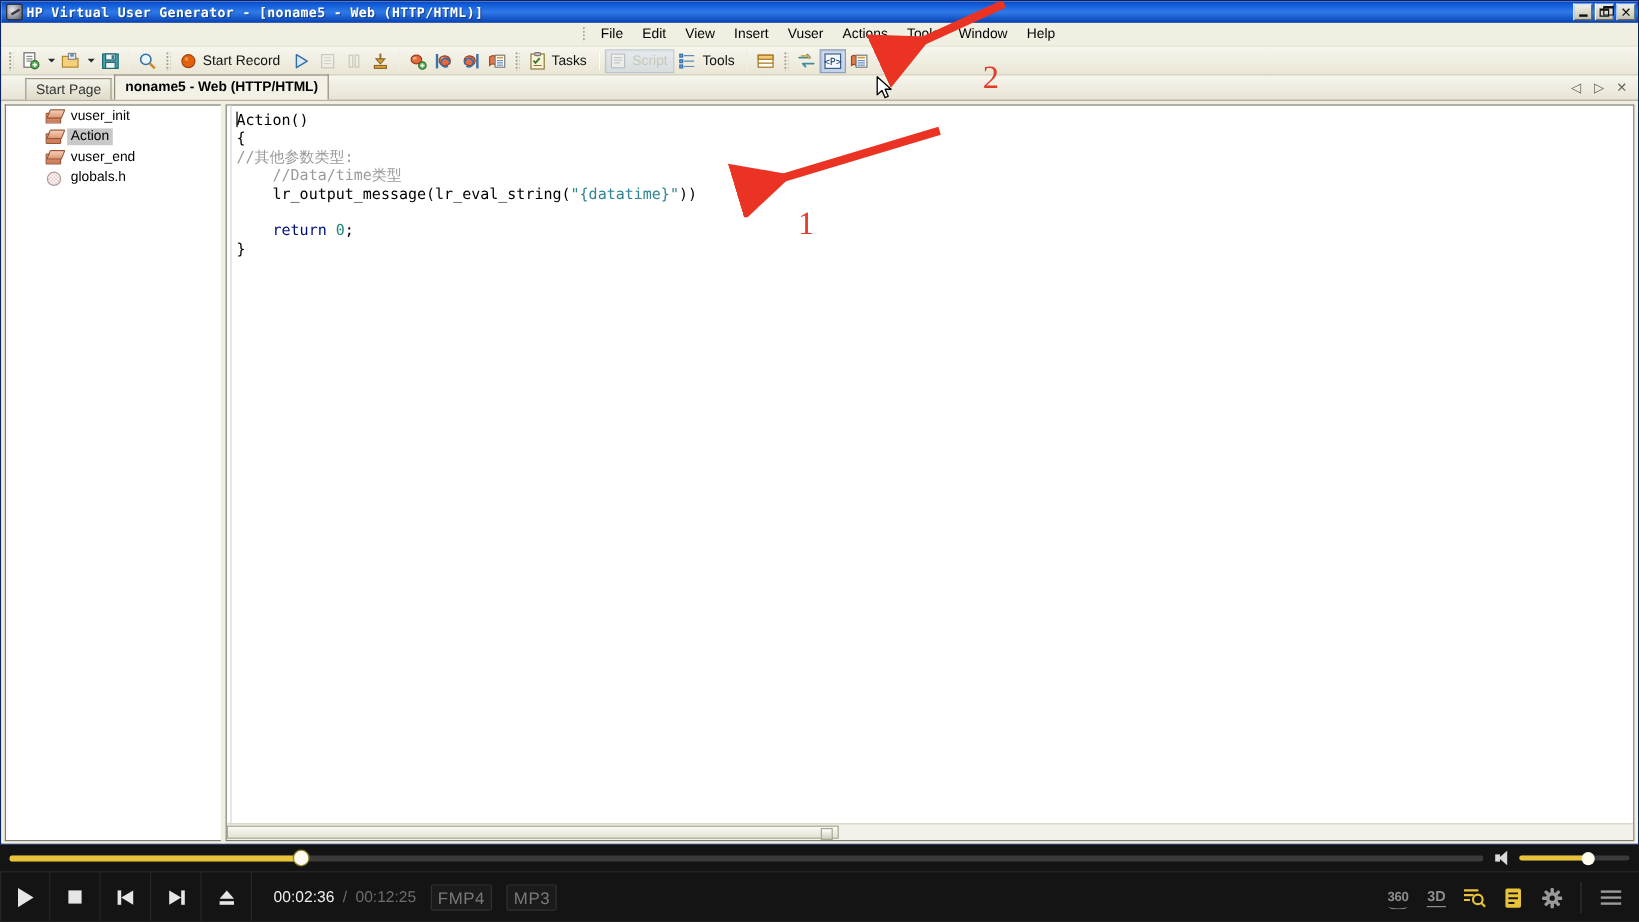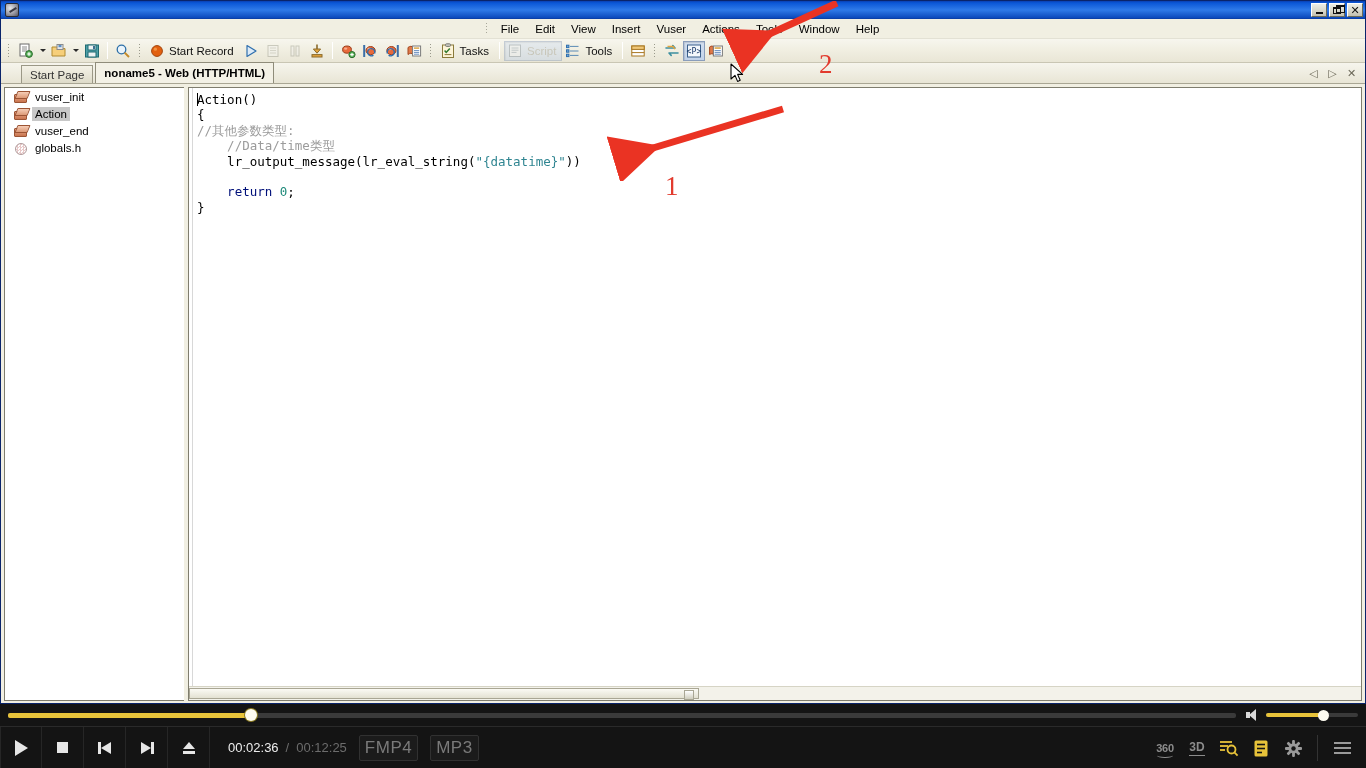--- a/index.html
+++ b/index.html
@@ -219,20 +219,21 @@
     background: #f1efe2;
   }
   .treepanel {
     width: 180px;
     background: #ffffff;
     border: 1px solid #7f7d6e;
     border-right: none;
     margin: 2px 0 2px 3px;
     position: relative;
     overflow: hidden;
+    padding-left: 24px;
   }
   .tree-item {
     display: flex; align-items: center;
     gap: 5px;
     height: 17px;
     padding-left: 8px;
     font-size: 11.5px;
     color: #000;
     cursor: default;
     white-space: nowrap;
@@ -451,21 +452,21 @@
     display: flex; align-items: center; gap: 7px;
     padding-left: 18px;
     font-size: 13px;
     font-family: "Liberation Sans", sans-serif;
   }
   .t-cur { color: #ededed; }
   .t-sep { color: #6c6c6c; }
   .t-tot { color: #6c6c6c; }
   .badge {
     color: #7a7a7a;
-    font-size: 17px;
+    font-size: 14px;
     padding: 2px 5px;
     border: 1px solid #313131;
     border-radius: 2px;
     background: #1b1b1b;
     letter-spacing: .5px;
     margin-left: 5px;
   }
   .rightctrls {
     position: absolute; right: 0; top: 0; height: 42px;
     display: flex; align-items: center;
@@ -501,20 +502,21 @@
 </style>
 </head>
 <body>
 
 <div id="app">
 
   <div id="vugen">
 
     <div class="titlebar">
       <div class="title-icon"></div>
+      <div class="titlebar-text">HP Virtual User Generator - [noname5 - Web (HTTP/HTML)]</div>
       <div class="titlebar-buttons">
         <div class="winbtn min">
             <span class="glyph"></span>
           </div>
         <div class="winbtn max">
             <span class="glyph"></span>
           </div>
         <div class="winbtn close">
             <span class="glyph">✕</span>
           </div>

